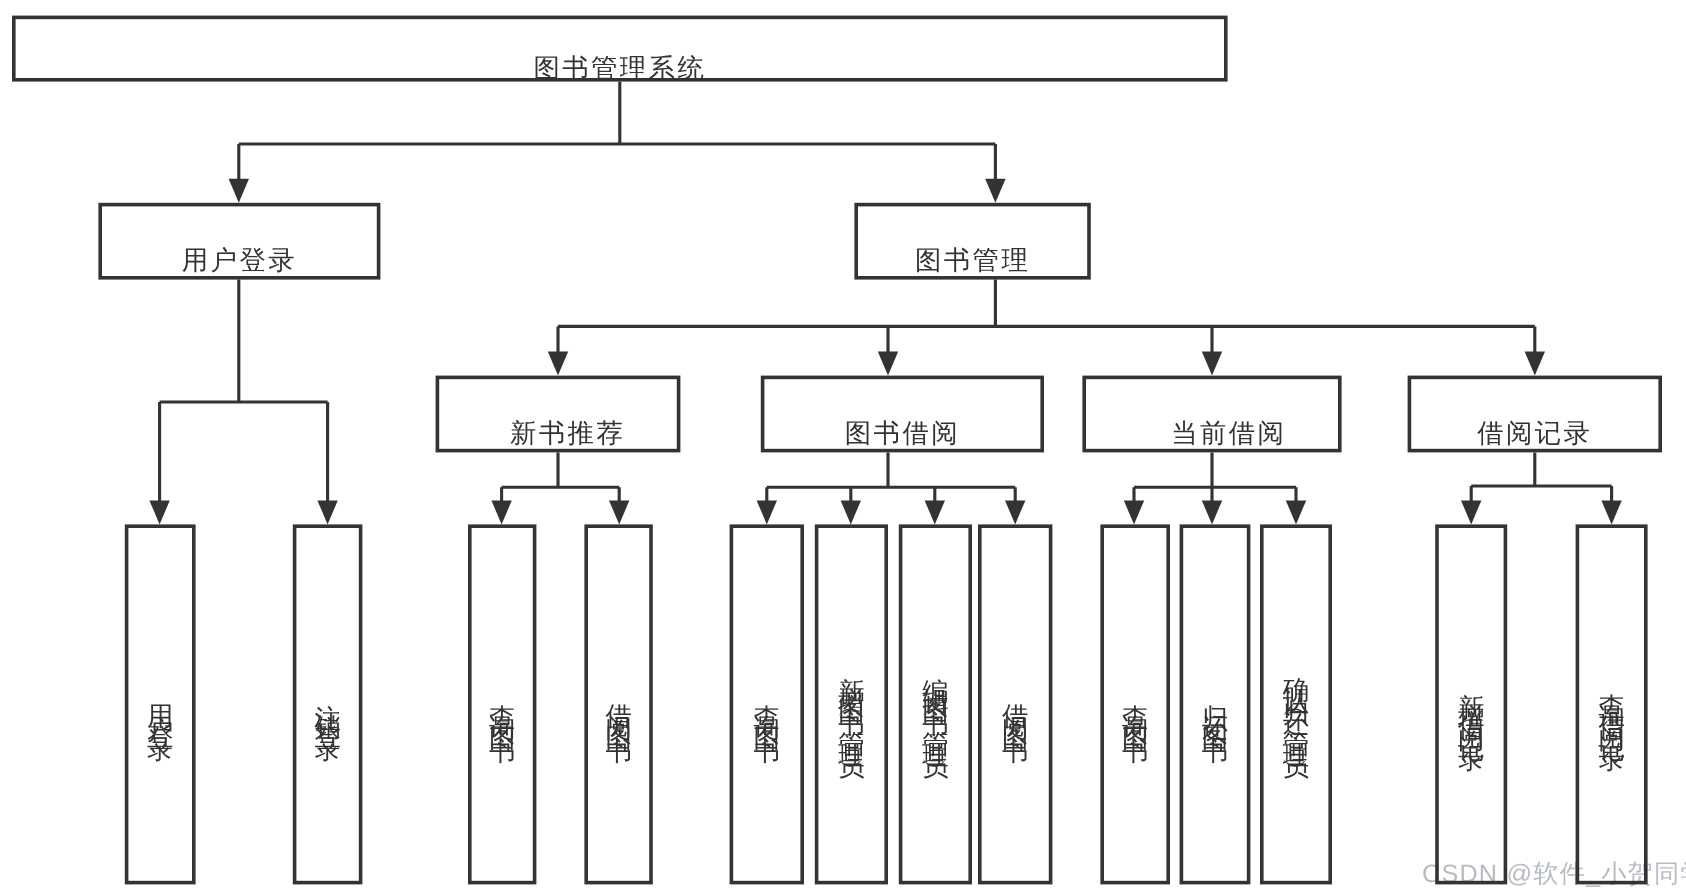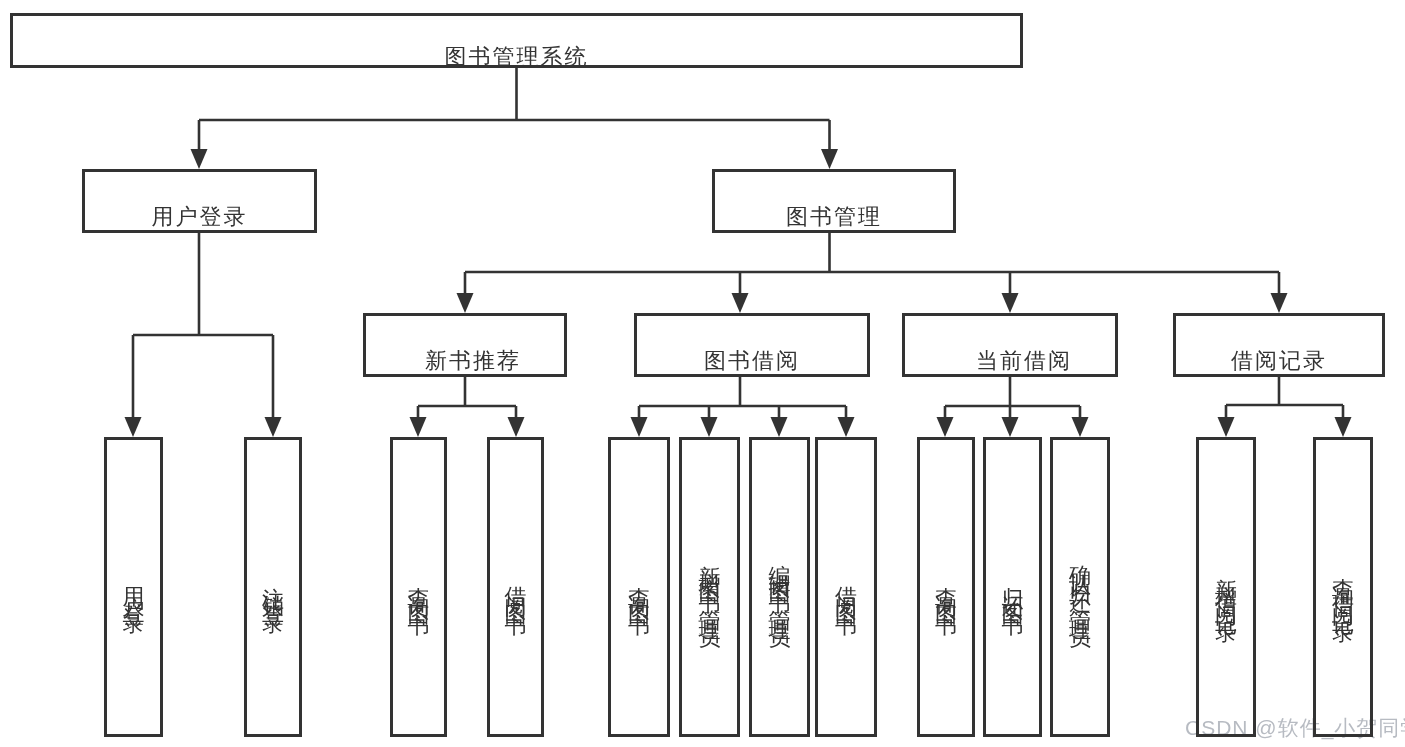--- a/index.html
+++ b/index.html
@@ -103,21 +103,21 @@
     </g>
   </svg>
 
   <div class="node" style="left:10px; top:13px; width:1013px; height:55px;">
     <span class="lbl">图书管理系统</span>
   </div>
 
   <div class="node" style="left:82px; top:169px; width:235px; height:64px;">
     <span class="lbl">用户登录</span>
   </div>
-  <div class="node" style="left:712px; top:169px; width:244px; height:64px;">
+  <div class="node" style="left:712px; top:169px; width:197px; height:64px;">
     <span class="lbl">图书管理</span>
   </div>
 
   <div class="node" style="left:363px; top:313px; width:204px; height:64px;padding-left:16px;">
     <span class="lbl">新书推荐</span>
   </div>
   <div class="node" style="left:634px; top:313px; width:236px; height:64px;">
     <span class="lbl">图书借阅</span>
   </div>
   <div class="node" style="left:902px; top:313px; width:216px; height:64px;padding-left:28px;">

